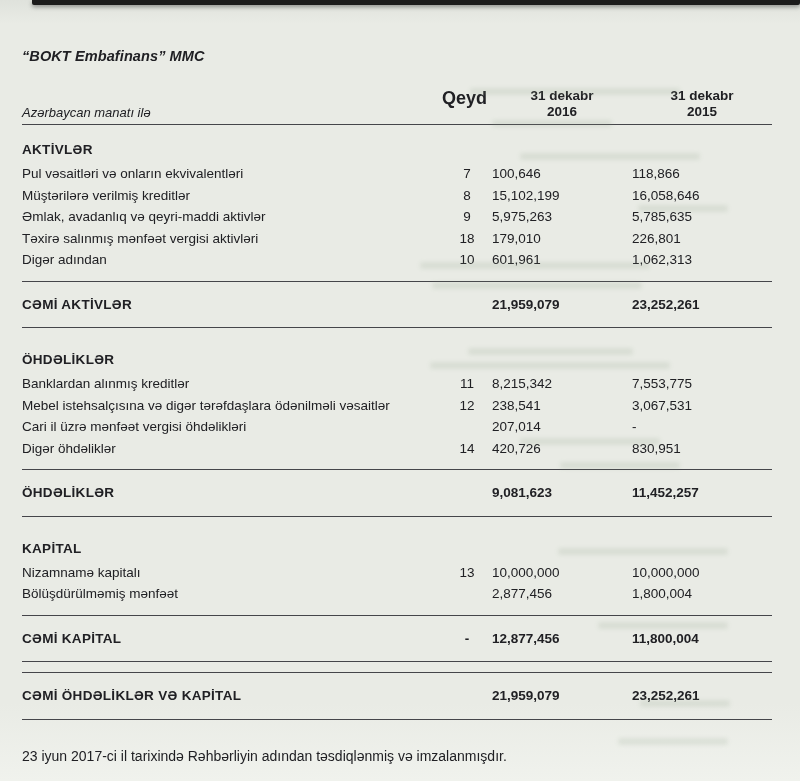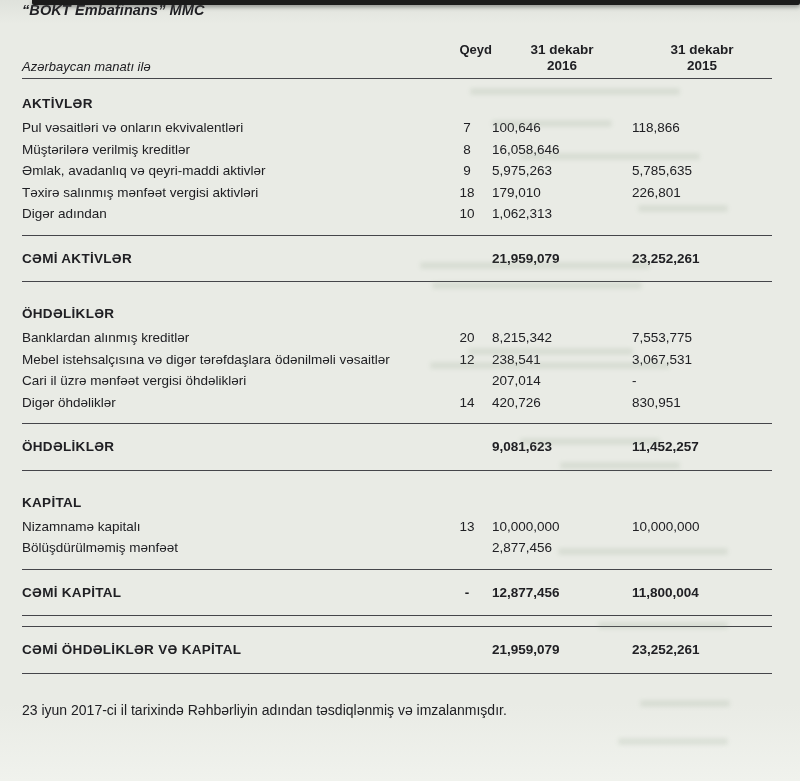--- a/index.html
+++ b/index.html
@@ -25,36 +25,36 @@
     box-shadow:0 2px 4px rgba(70,70,70,.55);
     border-radius:0 0 2px 2px;
   }
   .bleed-layer { position:absolute; inset:0; pointer-events:none; }
   .bleed-layer i {
     position:absolute; display:block; height:7px;
     background:#84997f; opacity:.16; filter:blur(2.2px); border-radius:3px;
   }
 
   
-  .doc-head { }
+  .doc-head { padding-top:46px; }
   .company, .title {
     font-weight:bold; font-style:italic;
     font-size:14.5px; line-height:20px; letter-spacing:.1px;
   }
 
   
   .thead {
     margin-top:22px;
     display:grid; grid-template-columns:1fr 50px 140px 140px;
     align-items:end;
     border-bottom:1.6px solid var(--rule, #45454a);
     padding-bottom:4px;
   }
   .currency { font-style:italic; font-size:13px; }
-  .qeyd { font-weight:bold; font-size:13px; text-align:right; align-self:start; }
+  .qeyd { font-weight:bold; font-size:18px; text-align:left; align-self:start; }
   .colhead {
     display:flex; flex-direction:column; text-align:center;
     font-weight:bold; font-size:13.5px; line-height:16px;
   }
 
   .sec {
     margin:24px 0 6px; font-weight:bold; font-size:13.5px; letter-spacing:.3px;
   }
   .sec.first { margin-top:17px; }
 
@@ -127,54 +127,56 @@
 
     <div class="row">
       <span class="c-label">Pul vəsaitləri və onların ekvivalentləri</span>
       <span class="c-note">7</span>
       <span class="c-val">100,646</span>
       <span class="c-val">118,866</span>
     </div>
     <div class="row">
       <span class="c-label">Müştərilərə verilmiş kreditlər</span>
       <span class="c-note">8</span>
+      <span class="c-val">15,102,199</span>
       <span class="c-val">16,058,646</span>
     </div>
     <div class="row">
       <span class="c-label">Əmlak, avadanlıq və qeyri-maddi aktivlər</span>
       <span class="c-note">9</span>
       <span class="c-val">5,975,263</span>
       <span class="c-val">5,785,635</span>
     </div>
     <div class="row">
       <span class="c-label">Təxirə salınmış mənfəət vergisi aktivləri</span>
       <span class="c-note">18</span>
       <span class="c-val">179,010</span>
       <span class="c-val">226,801</span>
     </div>
     <div class="row">
       <span class="c-label">Digər adından</span>
       <span class="c-note">10</span>
+      <span class="c-val">601,961</span>
       <span class="c-val">1,062,313</span>
     </div>
 
     <div class="row total">
       <span class="c-label">CƏMİ AKTİVLƏR</span>
       <span class="c-note"></span>
       <span class="c-val">21,959,079</span>
       <span class="c-val">23,252,261</span>
     </div>
   </section>
 
   <section>
     <h2 class="sec">ÖHDƏLİKLƏR</h2>
 
     <div class="row">
       <span class="c-label">Banklardan alınmış kreditlər</span>
-      <span class="c-note">20</span>
+      <span class="c-note">11</span>
       <span class="c-val">8,215,342</span>
       <span class="c-val">7,553,775</span>
     </div>
     <div class="row">
       <span class="c-label">Mebel istehsalçısına və digər tərəfdaşlara ödənilməli vəsaitlər</span>
       <span class="c-note">12</span>
       <span class="c-val">238,541</span>
       <span class="c-val">3,067,531</span>
     </div>
     <div class="row">
@@ -204,20 +206,21 @@
     <div class="row">
       <span class="c-label">Nizamnamə kapitalı</span>
       <span class="c-note">13</span>
       <span class="c-val">10,000,000</span>
       <span class="c-val">10,000,000</span>
     </div>
     <div class="row">
       <span class="c-label">Bölüşdürülməmiş mənfəət</span>
       <span class="c-note"></span>
       <span class="c-val">2,877,456</span>
+      <span class="c-val">1,800,004</span>
     </div>
 
     <div class="row total">
       <span class="c-label">CƏMİ KAPİTAL</span>
       <span class="c-note">-</span>
       <span class="c-val">12,877,456</span>
       <span class="c-val">11,800,004</span>
     </div>
   </section>
 

